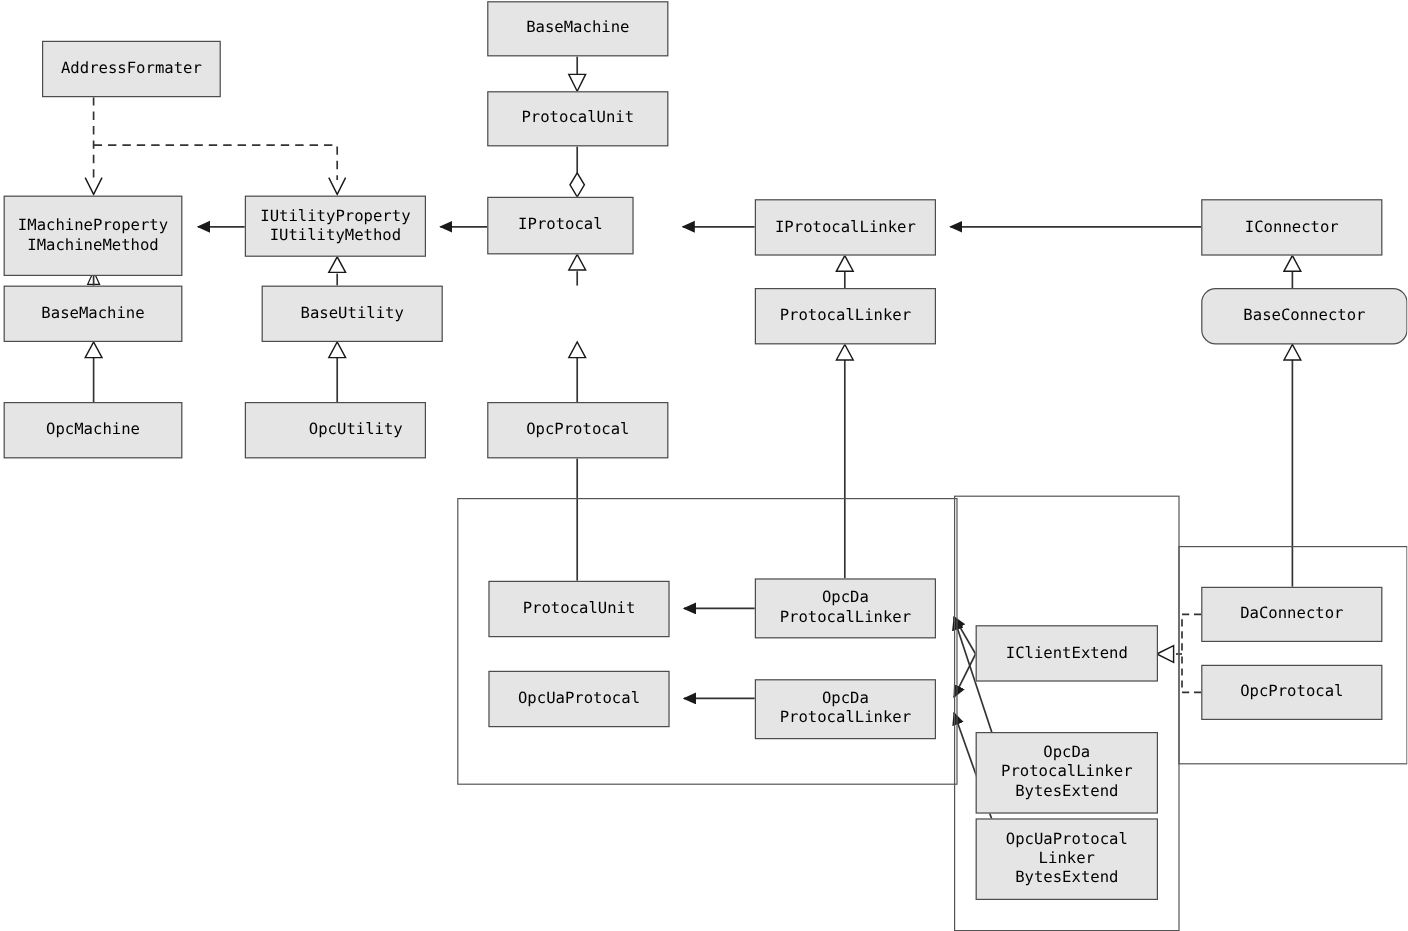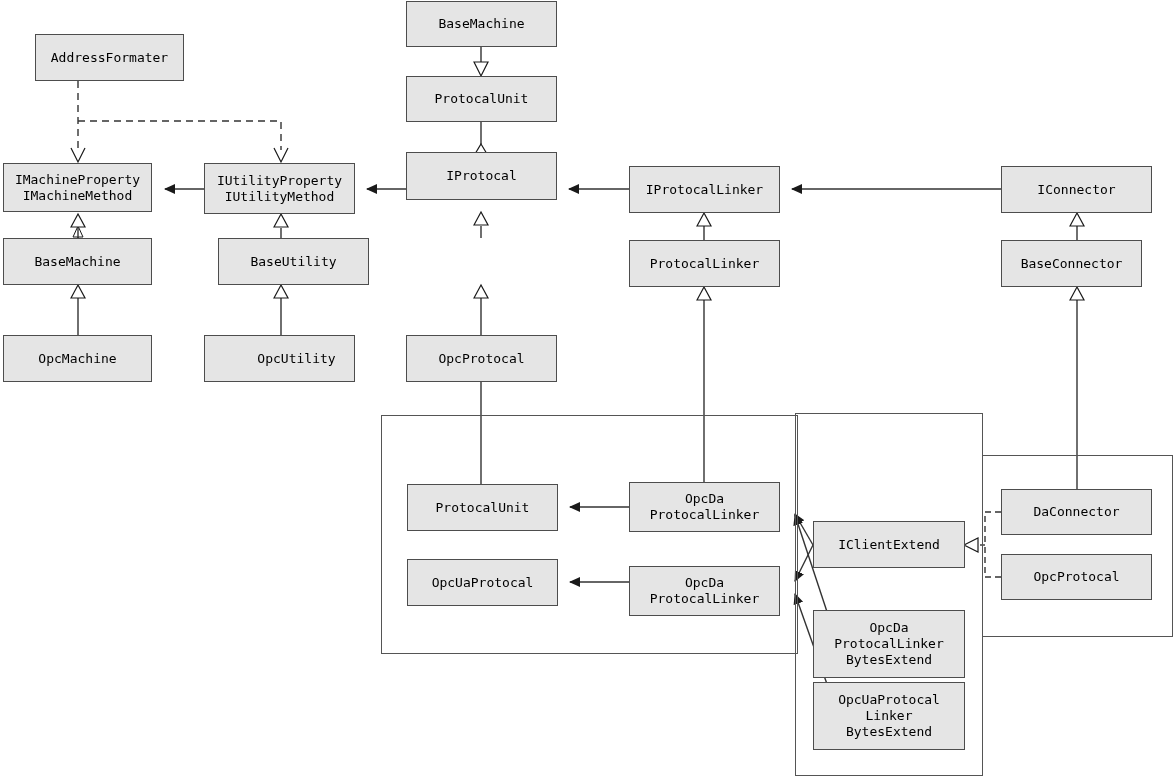--- a/index.html
+++ b/index.html
@@ -134,31 +134,31 @@
       <path d="M1001,512 L985,512 L985,545" stroke-dasharray="6,4"></path>
       <path d="M1001,577 L985,577 L985,545" stroke-dasharray="6,4"></path>
       <line x1="985" y1="545" x2="980" y2="545" stroke-dasharray="0"></line>
       <path d="M978,545 L992,538 L992,552 z" fill="#ffffff" stroke="#1a1a1a" stroke-width="1.2" transform="translate(-14,0)"></path>
     </g>
   </svg>
 
   <div class="node" id="n0" style="left: 3px; top: 34px; width: 149px; height: 47px; margin-left: 32px;">AddressFormater</div>
   <div class="node" id="n1" style="left: 406px; top: 1px; width: 151px; height: 46px;">BaseMachine</div>
   <div class="node" id="n2" style="left: 406px; top: 76px; width: 151px; height: 46px;">ProtocalUnit</div>
-  <div class="node" id="n3" style="left: 3px; top: 163px; width: 149px; height: 49px;">IMachineProperty
+  <div class="node" id="n3" style="left: 3px; top: 163px; width: 149px; height: 67px;">IMachineProperty
 IMachineMethod</div>
   <div class="node" id="n4" style="left: 204px; top: 163px; width: 151px; height: 51px;">IUtilityProperty
 IUtilityMethod</div>
-  <div class="node" id="n5" style="left: 406px; top: 152px; width: 151px; height: 48px;">IProtocal</div>
+  <div class="node" id="n5" style="left: 406px; top: 164px; width: 122px; height: 48px;">IProtocal</div>
   <div class="node" id="n6" style="left: 629px; top: 166px; width: 151px; height: 47px;">IProtocalLinker</div>
   <div class="node" id="n7" style="left: 1001px; top: 166px; width: 151px; height: 47px;">IConnector</div>
   <div class="node" id="n8" style="left: 3px; top: 238px; width: 149px; height: 47px;">BaseMachine</div>
   <div class="node" id="n9" style="left: 204px; top: 238px; width: 151px; height: 47px; margin-left: 14px;">BaseUtility</div>
   <div class="node" id="n11" style="left: 629px; top: 240px; width: 151px; height: 47px;">ProtocalLinker</div>
-  <div class="node" id="n12" style="left: 1001px; top: 240px; width: 141px; height: 47px;">BaseConnector</div>
+  <div class="node" id="n12" style="left: 1001px; top: 240px; width: 172px; height: 47px; border-radius: 12px;">BaseConnector</div>
   <div class="node" id="n13" style="left: 3px; top: 335px; width: 149px; height: 47px;">OpcMachine</div>
   <div class="node" id="n14" style="left: 204px; top: 335px; width: 151px; height: 47px; padding-left: 34px;">OpcUtility</div>
   <div class="node" id="n15" style="left: 406px; top: 335px; width: 151px; height: 47px;">OpcProtocal</div>
   <div class="node" id="n16" style="left: 407px; top: 484px; width: 151px; height: 47px;">ProtocalUnit</div>
   <div class="node" id="n17" style="left: 629px; top: 482px; width: 151px; height: 50px;">OpcDa
 ProtocalLinker</div>
   <div class="node" id="n18" style="left: 813px; top: 521px; width: 152px; height: 47px;">IClientExtend</div>
   <div class="node" id="n19" style="left: 1001px; top: 489px; width: 151px; height: 46px;">DaConnector</div>
   <div class="node" id="n20" style="left: 407px; top: 559px; width: 151px; height: 47px;">OpcUaProtocal</div>
   <div class="node" id="n21" style="left: 629px; top: 566px; width: 151px; height: 50px;">OpcDa

